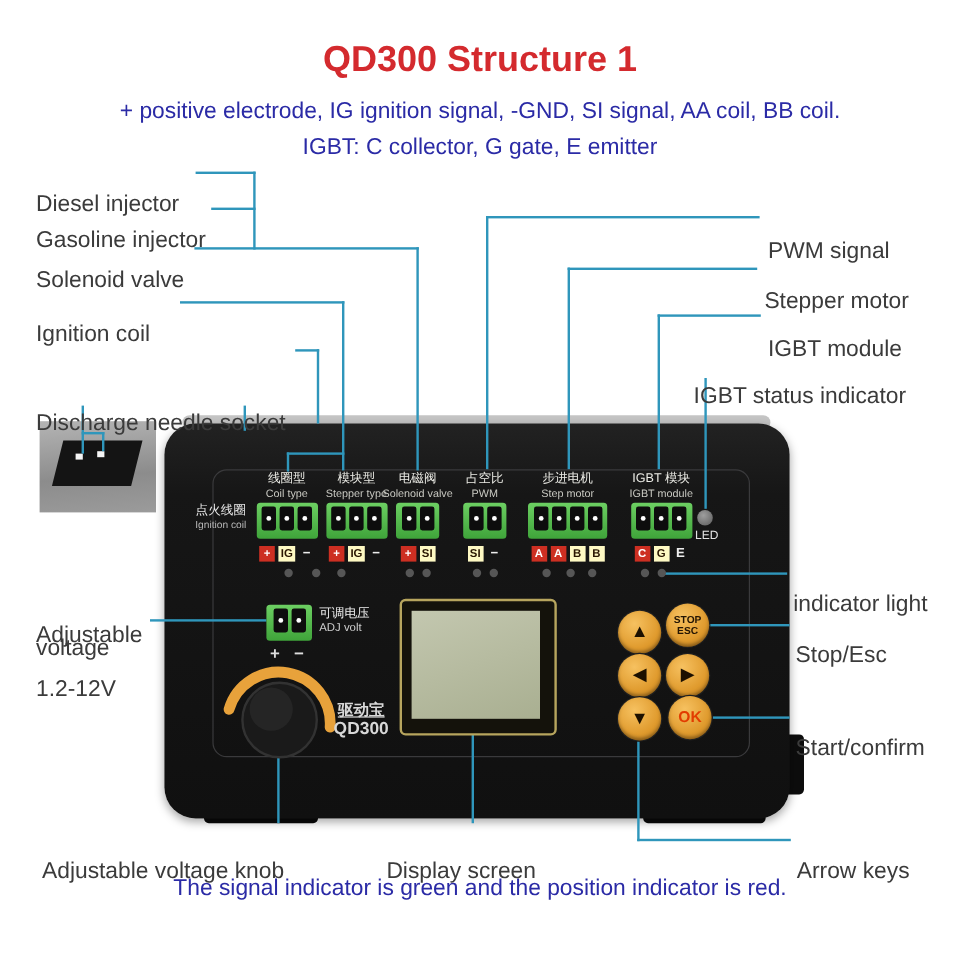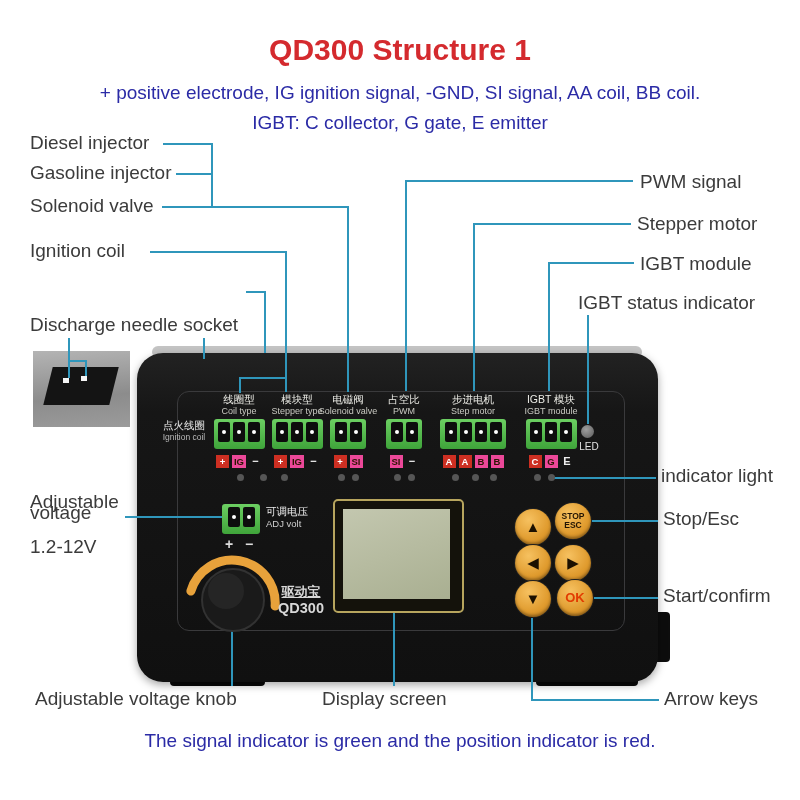--- a/index.html
+++ b/index.html
@@ -2,41 +2,41 @@
 <html><head>
 <meta charset="utf-8">
 <style>
   html,body{margin:0;padding:0;background:#fff;}
   .page{position:relative;width:800px;height:800px;background:#ffffff;overflow:hidden;
         font-family:"Liberation Sans","DejaVu Sans",sans-serif;}
   .title{position:absolute;top:33px;left:0;width:100%;text-align:center;
          font-size:30px;font-weight:bold;color:#d42a2e;z-index:11;}
   .sub{position:absolute;left:0;width:100%;text-align:center;font-size:19px;color:#2b2ba6;z-index:11;}
   .note{position:absolute;top:730px;left:0;width:100%;text-align:center;font-size:19px;color:#2b2ba6;z-index:11;}
-  .lbl{position:absolute;font-size:19px;color:#3b3b3b;white-space:nowrap;z-index:11;}
+  .lbl{position:absolute;font-size:19px;color:#3b3b3b;white-space:nowrap;z-index:11;margin-top:28px;}
   .cl{position:absolute;background:#2f96bb;z-index:4;}
   .h{height:2px;} .v{width:2px;}
   .device{position:absolute;left:137px;top:353px;width:521px;height:329px;border-radius:26px;
           background:linear-gradient(180deg,#222 0%,#161616 18%,#101010 100%);
           box-shadow:0 3px 8px rgba(0,0,0,.35);z-index:1;}
   .graytop{position:absolute;left:152px;top:346px;width:490px;height:12px;background:#c4c4c4;border-radius:6px;z-index:0;}
   .tab{position:absolute;left:652px;top:612px;width:18px;height:50px;background:#0d0d0d;border-radius:4px;z-index:0;}
   .foot{position:absolute;top:674px;height:12px;background:#0a0a0a;border-radius:4px;z-index:0;}
   .panel{position:absolute;left:177px;top:391px;width:446px;height:238px;border:1px solid #3a3a3c;border-radius:12px;z-index:2;}
   .tgroup{position:absolute;top:393px;width:96px;text-align:center;z-index:6;}
   .tg-cn{font-size:10.5px;color:#ecece6;line-height:13px;}
   .tg-en{font-size:9px;color:#c9c9c2;line-height:10px;}
   .tblock{margin:3px auto 0;height:30px;background:linear-gradient(#6ccf62,#3fa43a);
           border-radius:3px;display:flex;justify-content:center;}
   .port{width:12px;height:20px;background:#0d0d0d;border-radius:2px;margin:3px 1.5px 0;position:relative;}
   .pd{position:absolute;left:4px;top:8px;width:4px;height:4px;background:#fff;border-radius:50%;}
   .badges{margin-top:6px;display:flex;justify-content:center;gap:3px;align-items:center;}
   .bdg{font-size:9.5px;font-weight:bold;height:13px;line-height:13px;padding:0 2px;min-width:9px;}
   .bdg.red{background:#cd2f22;color:#ffffff;}
-  .bdg.orange{background:#ec4899;color:#2a1600;}
+  .bdg.orange{background:#fef9c3;color:#2a1600;}
   .bdg.plain{color:#ededed;font-size:11px;background:transparent;}
   .idot{position:absolute;top:474px;width:7px;height:7px;border-radius:50%;background:#565656;z-index:6;}
   .led{position:absolute;left:581px;top:425px;width:13px;height:13px;border-radius:50%;
        background:radial-gradient(circle at 40% 35%,#9e9e9e,#5a5a5a);z-index:6;}
   .ledlbl{position:absolute;left:576px;top:441px;width:26px;text-align:center;font-size:10px;color:#e3e3e3;z-index:6;}
   .lcdframe{position:absolute;left:333px;top:499px;width:127px;height:110px;background:#14120b;
             border:2px solid #b7a55e;border-radius:5px;z-index:6;}
   .lcdscreen{position:absolute;left:343px;top:509px;width:107px;height:90px;
              background:linear-gradient(160deg,#c3c7af,#a9af91);z-index:7;}
   .btn{position:absolute;width:36px;height:36px;border-radius:50%;text-align:center;z-index:6;

